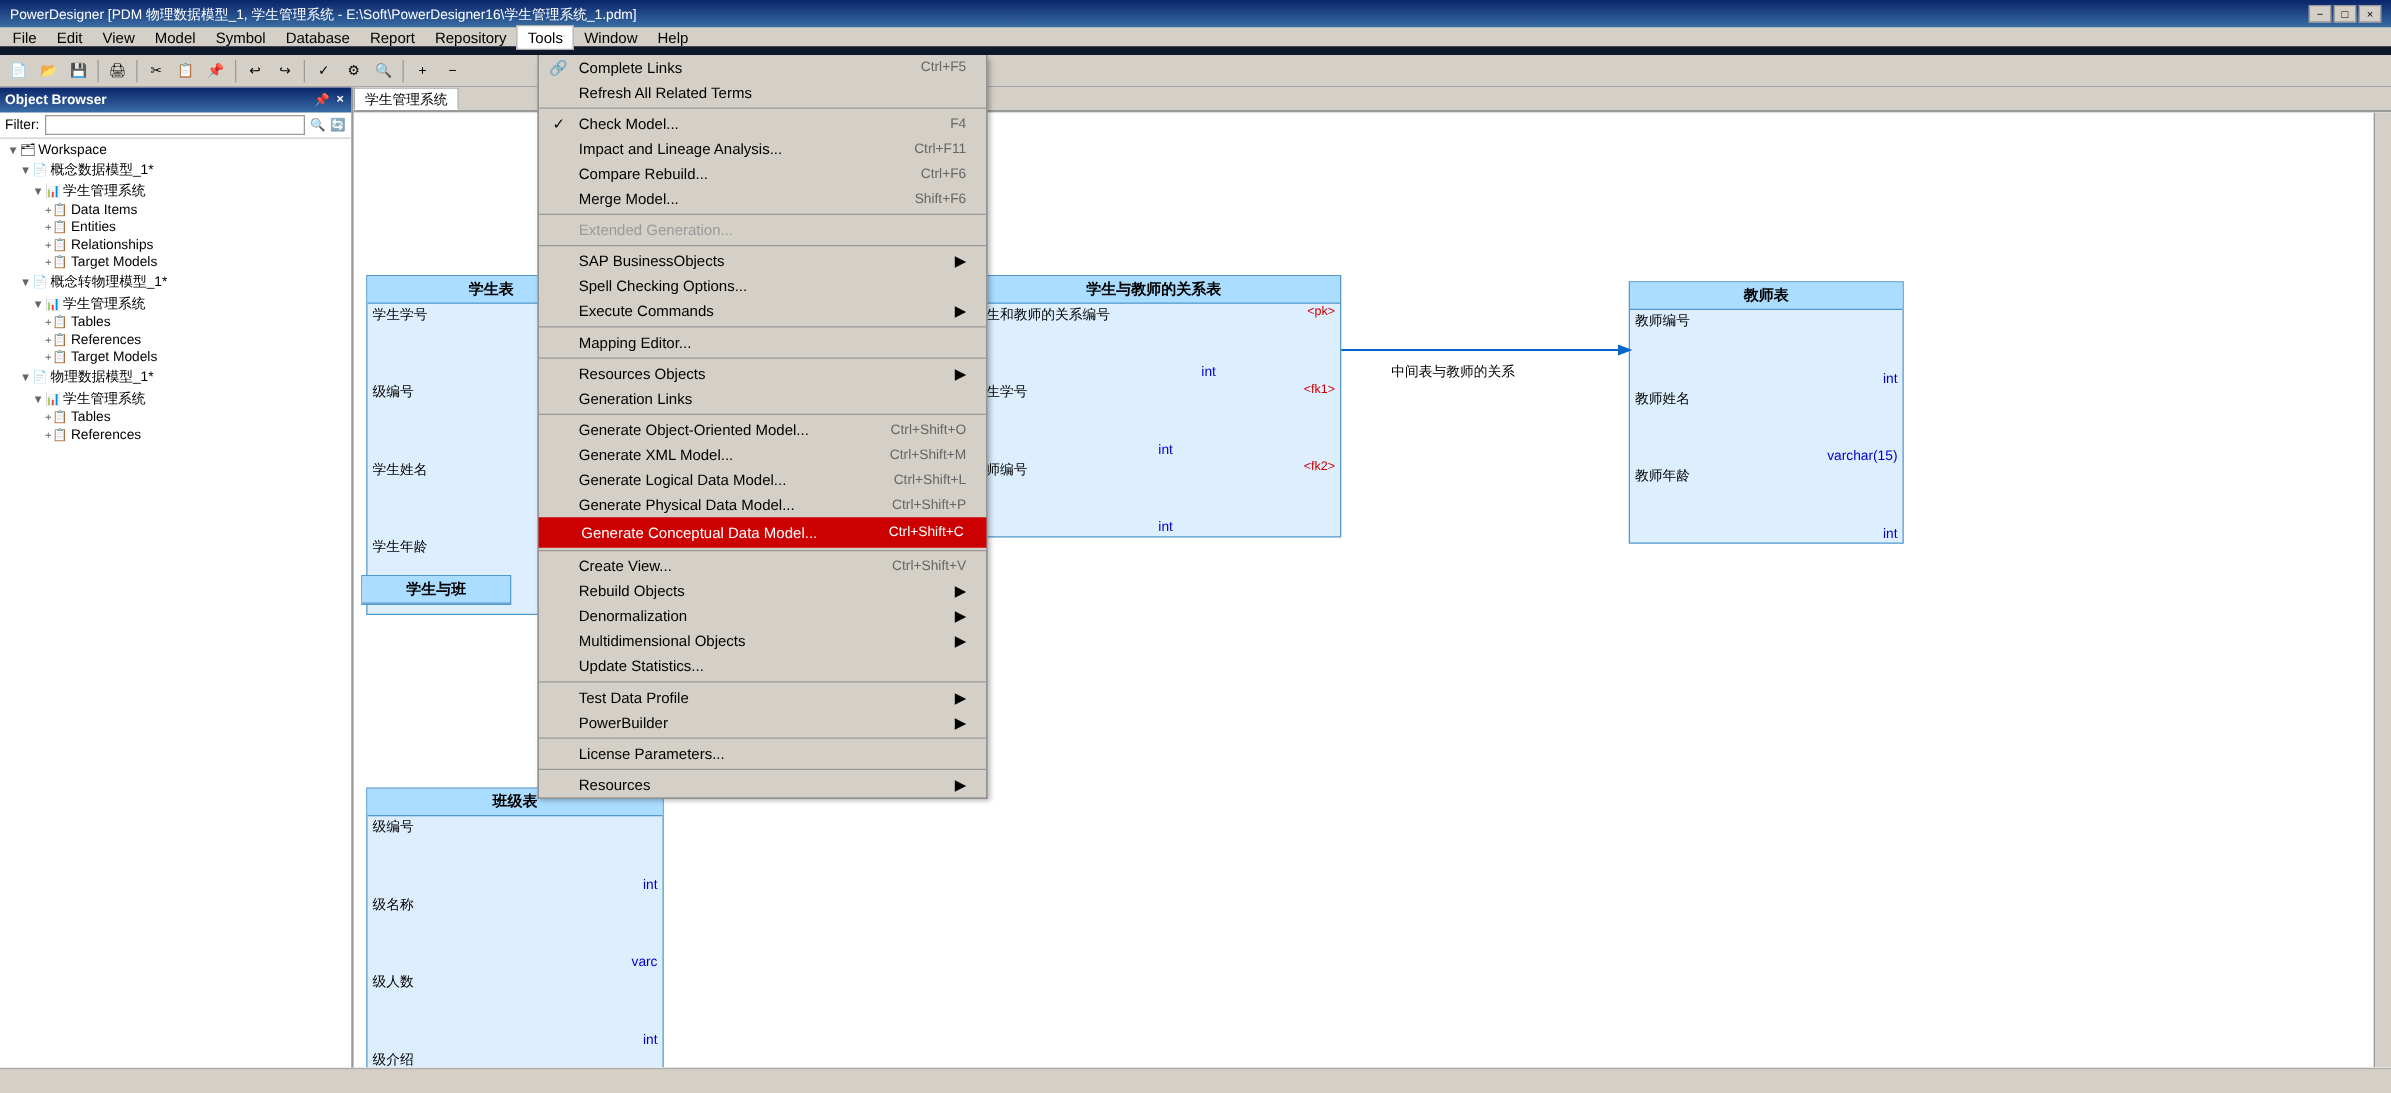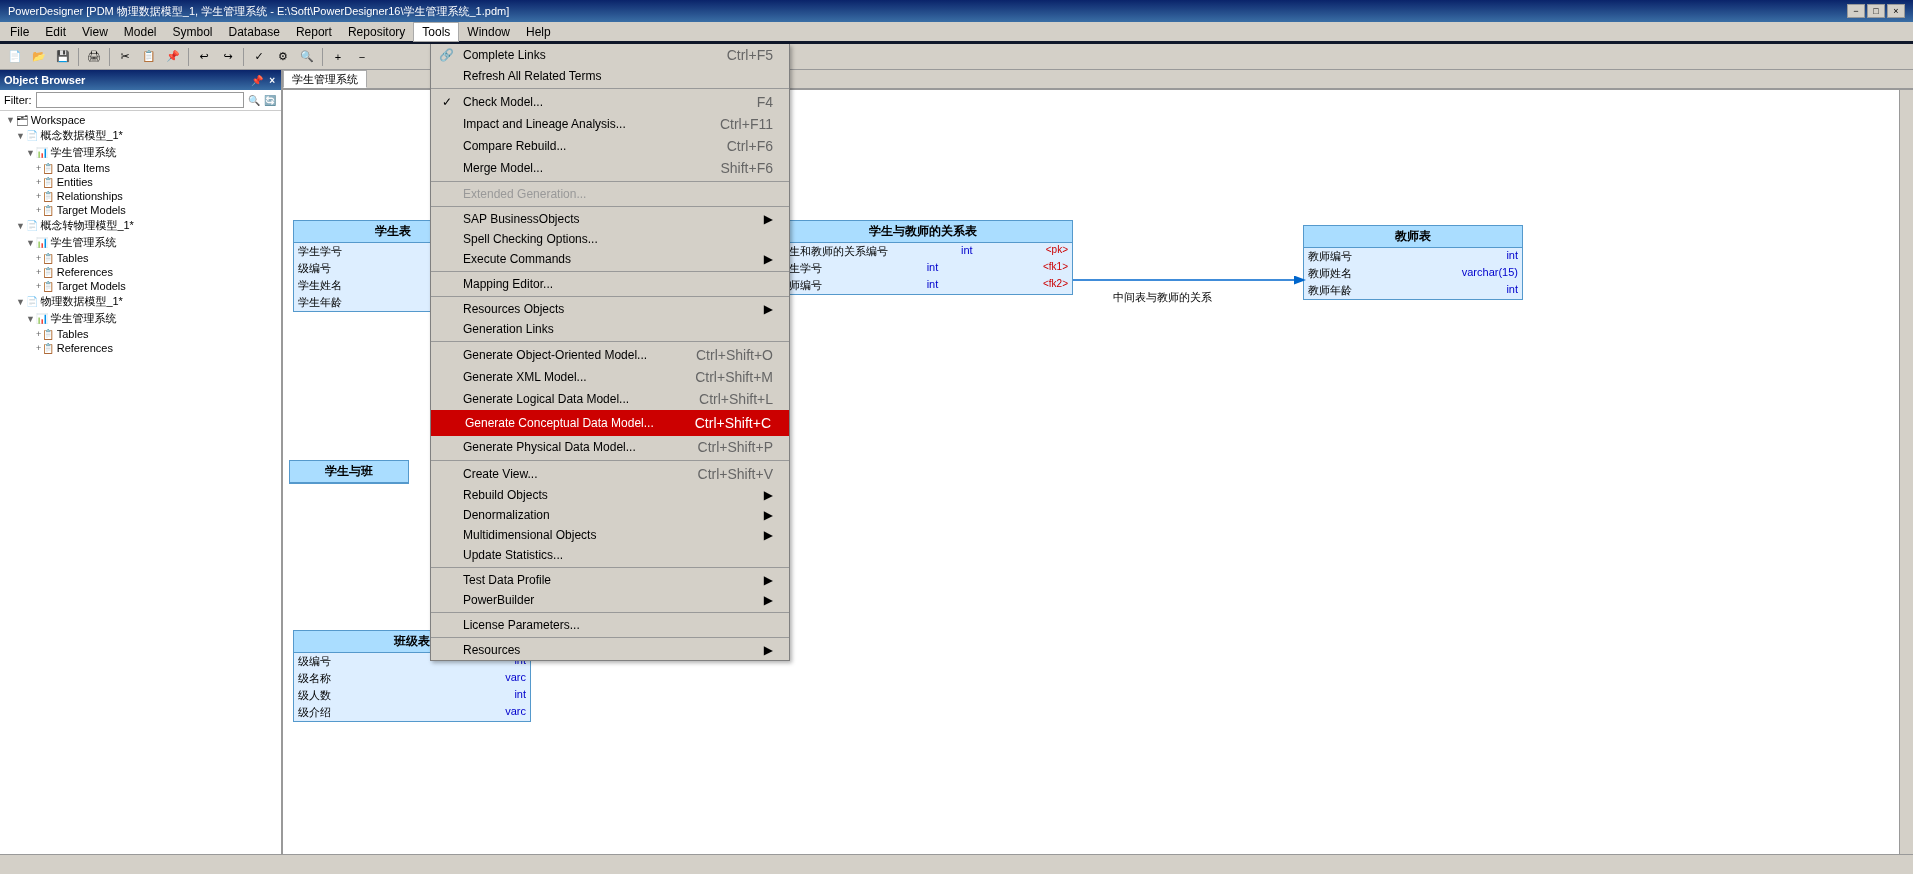--- a/index.html
+++ b/index.html
@@ -21,21 +21,21 @@
       width: 18px; height: 14px; background: #d4d0c8; border: 1px solid #999;
       display: flex; align-items: center; justify-content: center; font-size: 9px; color: #000; cursor: pointer;
     }
 
     
     #menubar {
       background: #d4d0c8;
       height: 22px;
       display: flex;
       align-items: center;
-      border-bottom: 3px solid #0f172a;
+      border-bottom: 7px solid #0f172a;
       padding: 0 2px;
     }
     .menu-item {
       padding: 2px 8px;
       font-size: 12px;
       cursor: pointer;
       position: relative;
     }
     .menu-item.tools-active { background: #fff; border: 1px solid #aaa; }
 
@@ -143,21 +143,21 @@
       text-align: center;
       font-size: 12px;
     }
     .db-table-row {
       display: flex;
       padding: 1px 4px;
       gap: 8px;
       justify-content: space-between;
     }
     .db-table-row .col-name { }
-    .db-table-row .col-type { color: #0000cc; }
+    .db-table-row .col-type { color: #0000cc; margin-top: 48px; }
     .db-table-row .col-key { color: #cc0000; font-size: 10px; }
     #tools-menu {
       position: fixed;
       top: 44px;
       left: 430px;
       background: #d4d0c8;
       border: 1px solid #808080;
       border-top: none;
       box-shadow: 2px 2px 4px rgba(0,0,0,0.3);
       z-index: 200;
@@ -166,21 +166,21 @@
     .menu-group-item {
       display: flex;
       align-items: center;
       padding: 3px 16px 3px 32px;
       font-size: 12px;
       cursor: pointer;
       position: relative;
       white-space: nowrap;
     }
     .menu-group-item.highlighted { background: #cc0000; color: white; border: 2px solid #cc0000; }
-    .menu-group-item .shortcut { margin-left: auto; padding-left: 24px; color: #666; font-size: 14px; }
+    .menu-group-item .shortcut { margin-left: auto; padding-left: 24px; color: #666; font-size: 11px; }
     .menu-group-item.highlighted .shortcut { color: white; }
     .menu-group-item .arrow { margin-left: auto; padding-left: 8px; }
     .menu-separator { height: 1px; background: #999; margin: 2px 0; }
     .menu-icon { position: absolute; left: 4px; width: 24px; display: flex; align-items: center; justify-content: center; }
 
     
     #statusbar {
       position: fixed;
       bottom: 0;
       width: 100%;
@@ -538,29 +538,29 @@
     <span class="shortcut">Ctrl+Shift+O</span>
   </div>
   <div class="menu-group-item">
     <span>Generate XML Model...</span>
     <span class="shortcut">Ctrl+Shift+M</span>
   </div>
   <div class="menu-group-item">
     <span>Generate Logical Data Model...</span>
     <span class="shortcut">Ctrl+Shift+L</span>
   </div>
+  <div class="menu-group-item">
+    <span>Generate Physical Data Model...</span>
+    <span class="shortcut">Ctrl+Shift+P</span>
+  </div>
+
   <div class="menu-group-item highlighted">
     <span>Generate Conceptual Data Model...</span>
     <span class="shortcut">Ctrl+Shift+C</span>
   </div>
-
-  <div class="menu-group-item">
-    <span>Generate Physical Data Model...</span>
-    <span class="shortcut">Ctrl+Shift+P</span>
-  </div>
   <div class="menu-separator"></div>
   <div class="menu-group-item">
     <span>Create View...</span>
     <span class="shortcut">Ctrl+Shift+V</span>
   </div>
   <div class="menu-group-item">
     <span>Rebuild Objects</span>
     <span class="arrow">▶</span>
   </div>
   <div class="menu-group-item">

